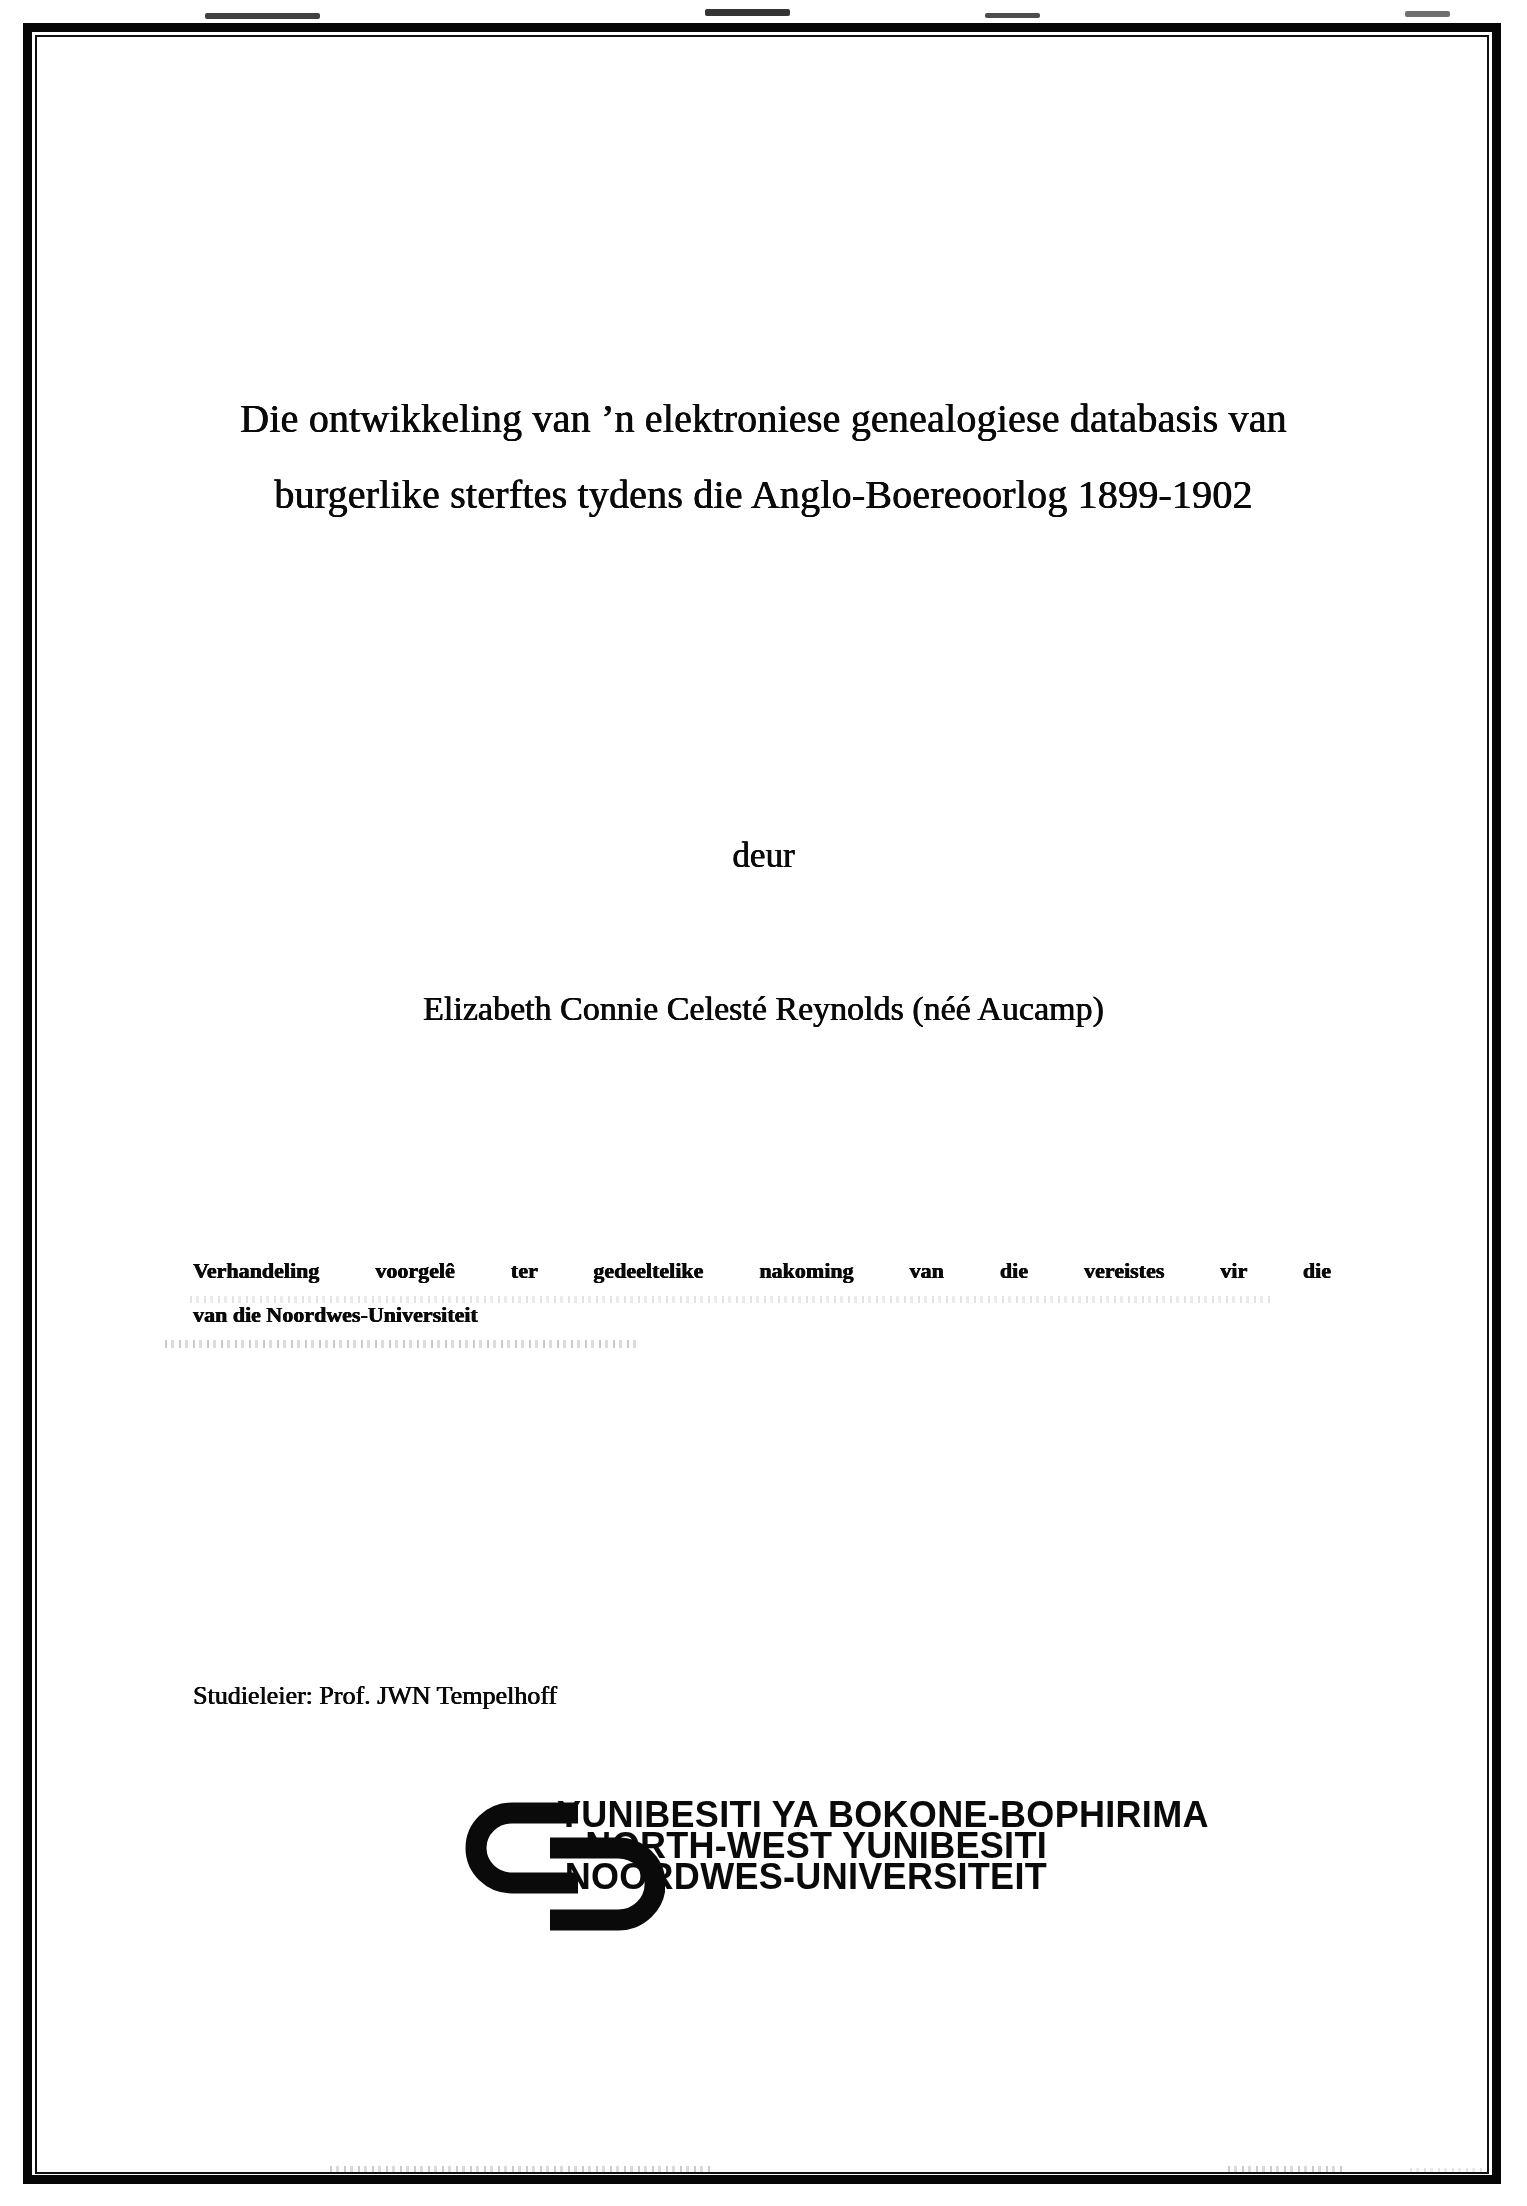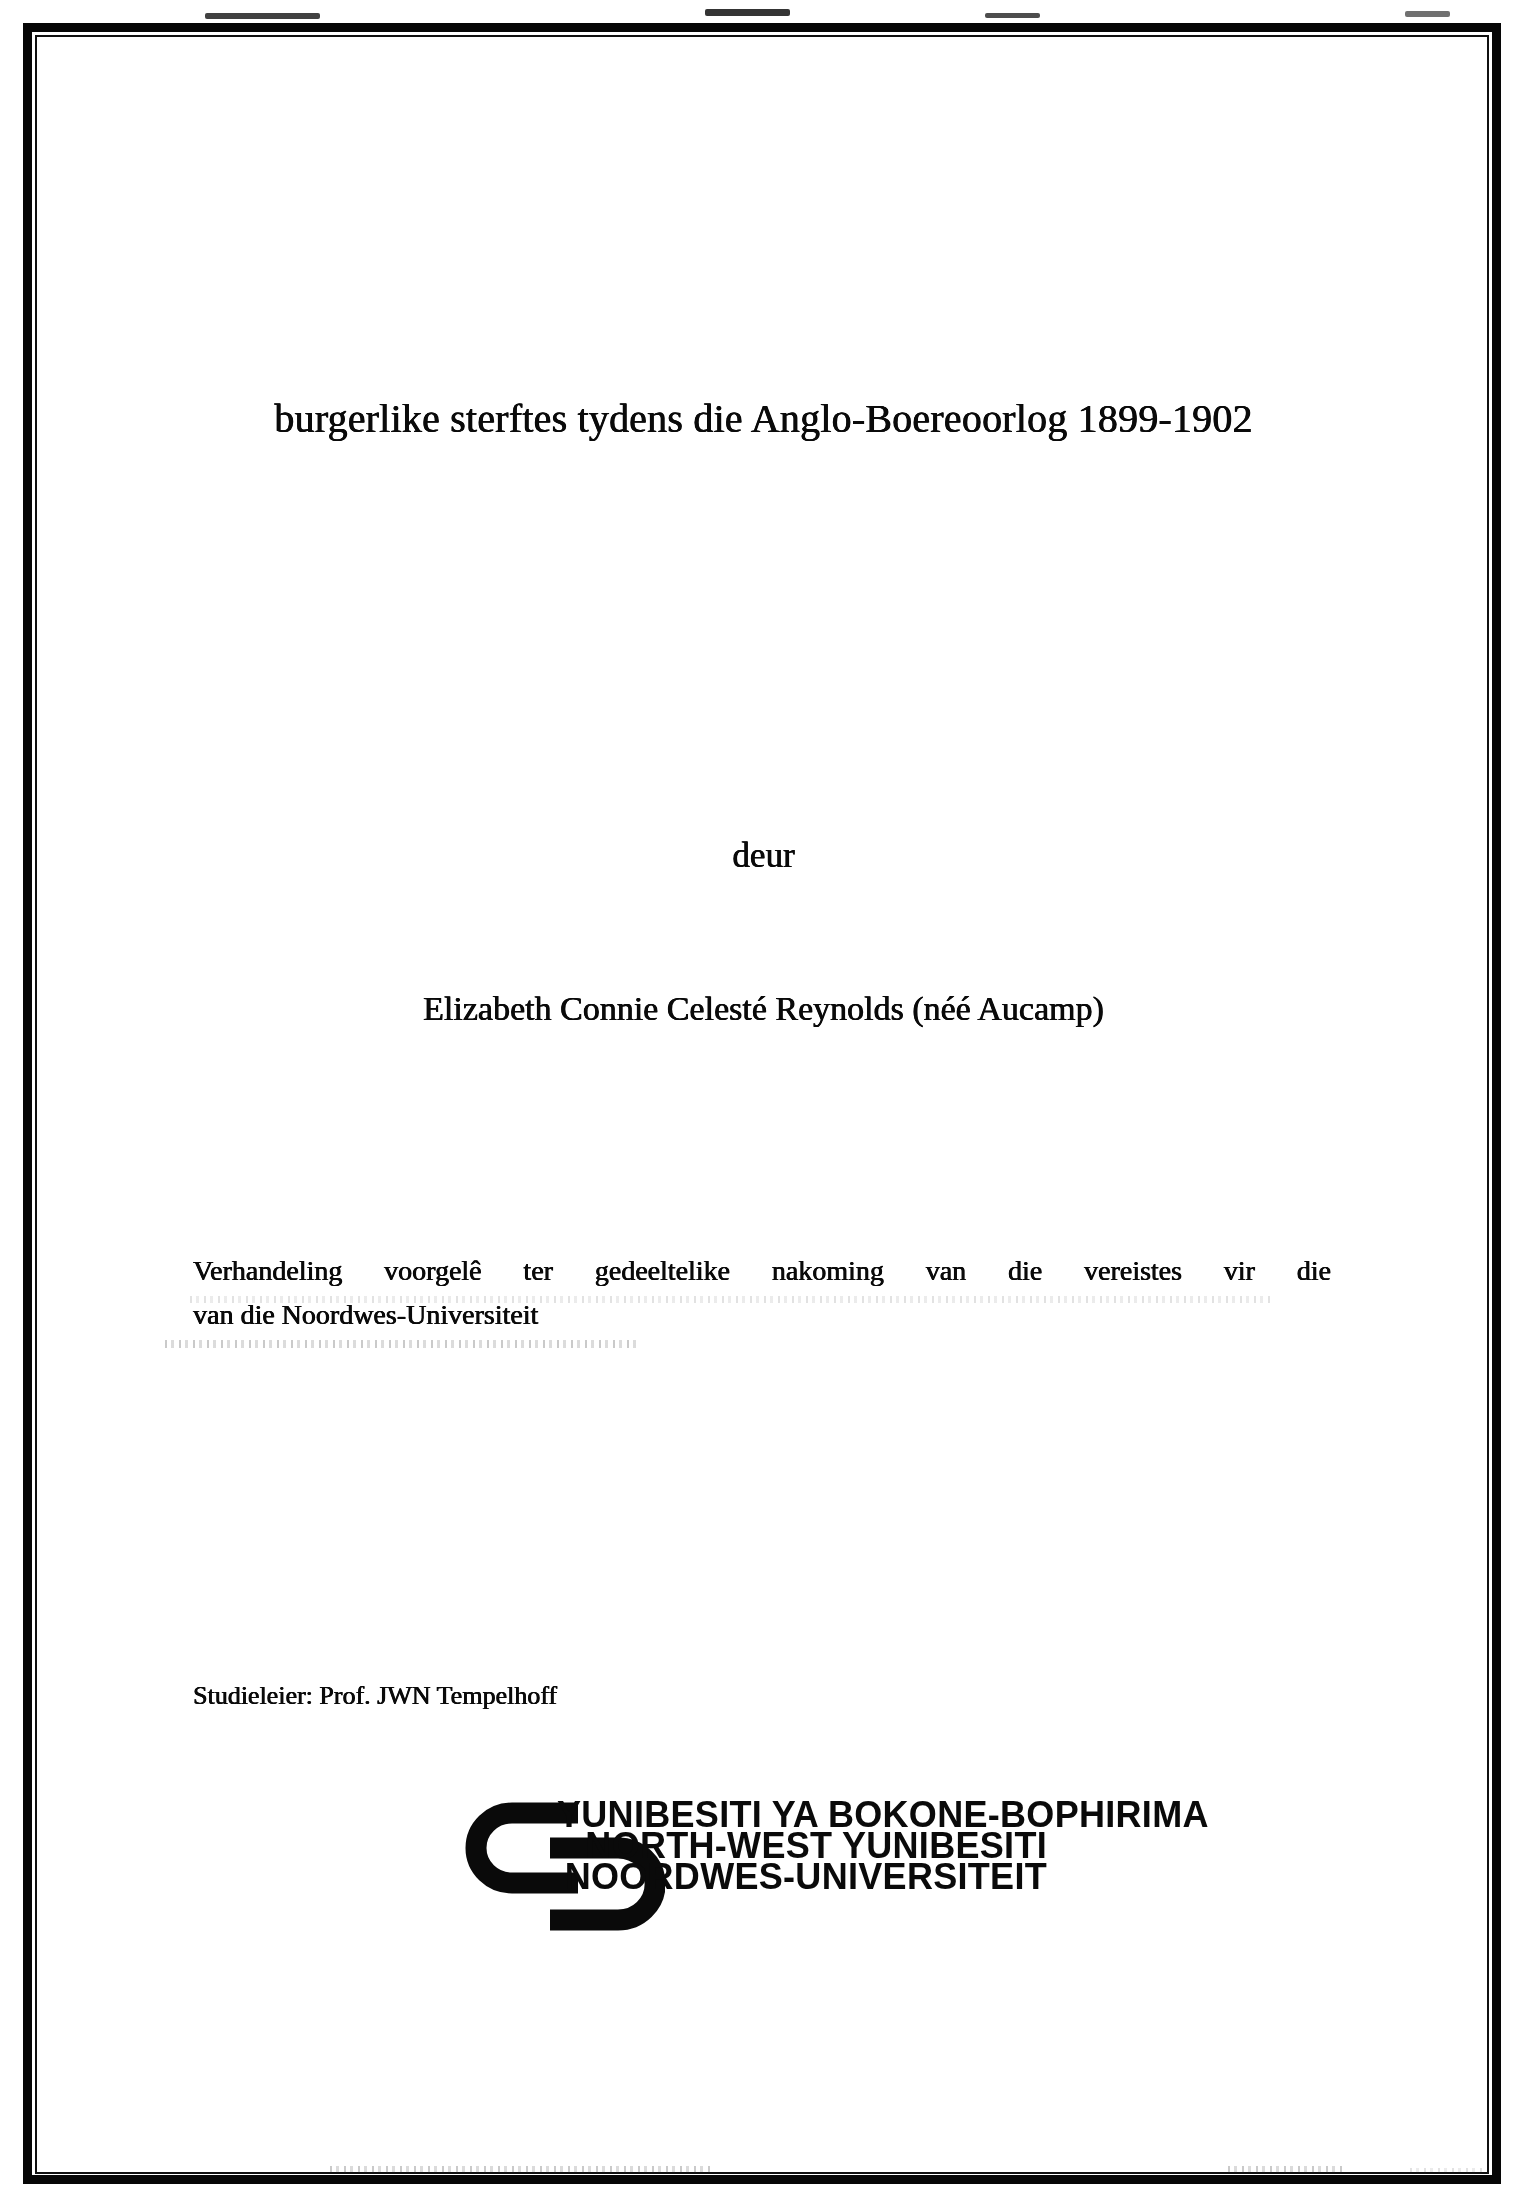--- a/index.html
+++ b/index.html
@@ -61,22 +61,23 @@
     left: 0; top: 956px;
     width: 100%;
     text-align: center;
     font-size: 34px;
     line-height: 42px;
   }
   .statement {
     position: absolute;
     left: 193px; top: 1217px;
     width: 1138px;
-    font-size: 28px;
+    font-size: 22px;
     line-height: 44px;
+    font-weight: bold;
   }
   .st-line { display: block; }
   .st-just {
     text-align: justify;
     text-align-last: justify;
   }
   .statement em { font-style: italic; }
   .supervisor-block {
     position: absolute;
     left: 193px; top: 1636px;
@@ -130,20 +131,21 @@
   <div class="artifact smudge" style="left:705px; top:9px; width:85px; height:7px; opacity:.85;"></div>
   <div class="artifact smudge" style="left:985px; top:13px; width:55px; height:5px; opacity:.75;"></div>
   <div class="artifact smudge" style="left:1405px; top:11px; width:45px; height:6px; opacity:.6;"></div>
   <div class="artifact ghost ghost-light" style="left:190px; top:1296px; width:1080px; height:7px;"></div>
   <div class="artifact ghost" style="left:165px; top:1340px; width:475px; height:8px;"></div>
   <div class="artifact ghost" style="left:330px; top:2166px; width:380px; height:7px;"></div>
   <div class="artifact ghost" style="left:1228px; top:2166px; width:115px; height:7px;"></div>
   <div class="artifact ghost ghost-light" style="left:1410px; top:2168px; width:75px; height:6px;"></div>
 
   <h1 class="title ink">
+    <span class="tl">Die ontwikkeling van ’n elektroniese genealogiese databasis van</span>
     <span class="tl">burgerlike sterftes tydens die Anglo-Boereoorlog 1899-1902</span>
   </h1>
 
   <div class="byline ink">deur</div>
 
   <div class="author ink">Elizabeth Connie Celesté Reynolds (néé Aucamp)</div>
 
   <div class="statement ink">
     <span class="st-line st-just">Verhandeling voorgelê ter gedeeltelike nakoming van die vereistes vir die</span>
     <span class="st-line">van die Noordwes-Universiteit</span>

